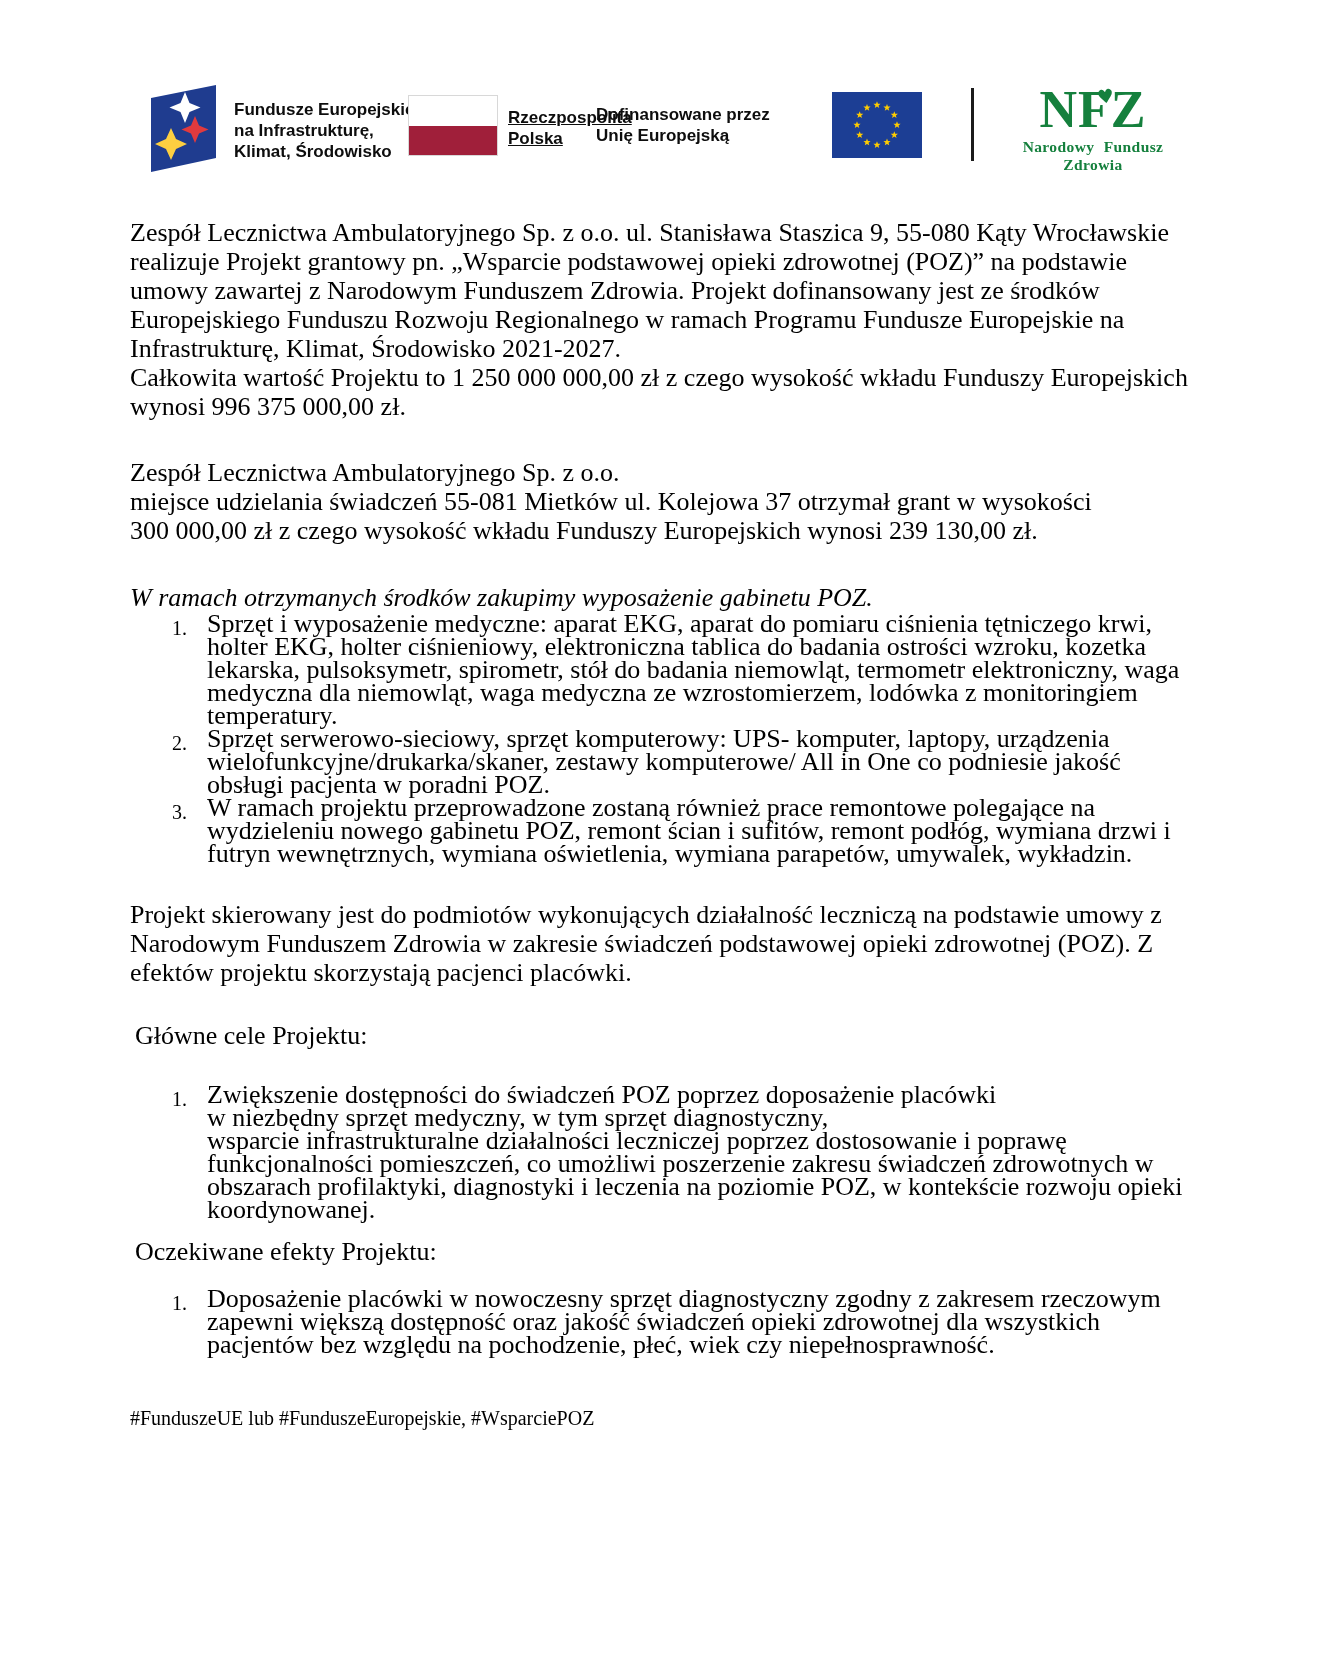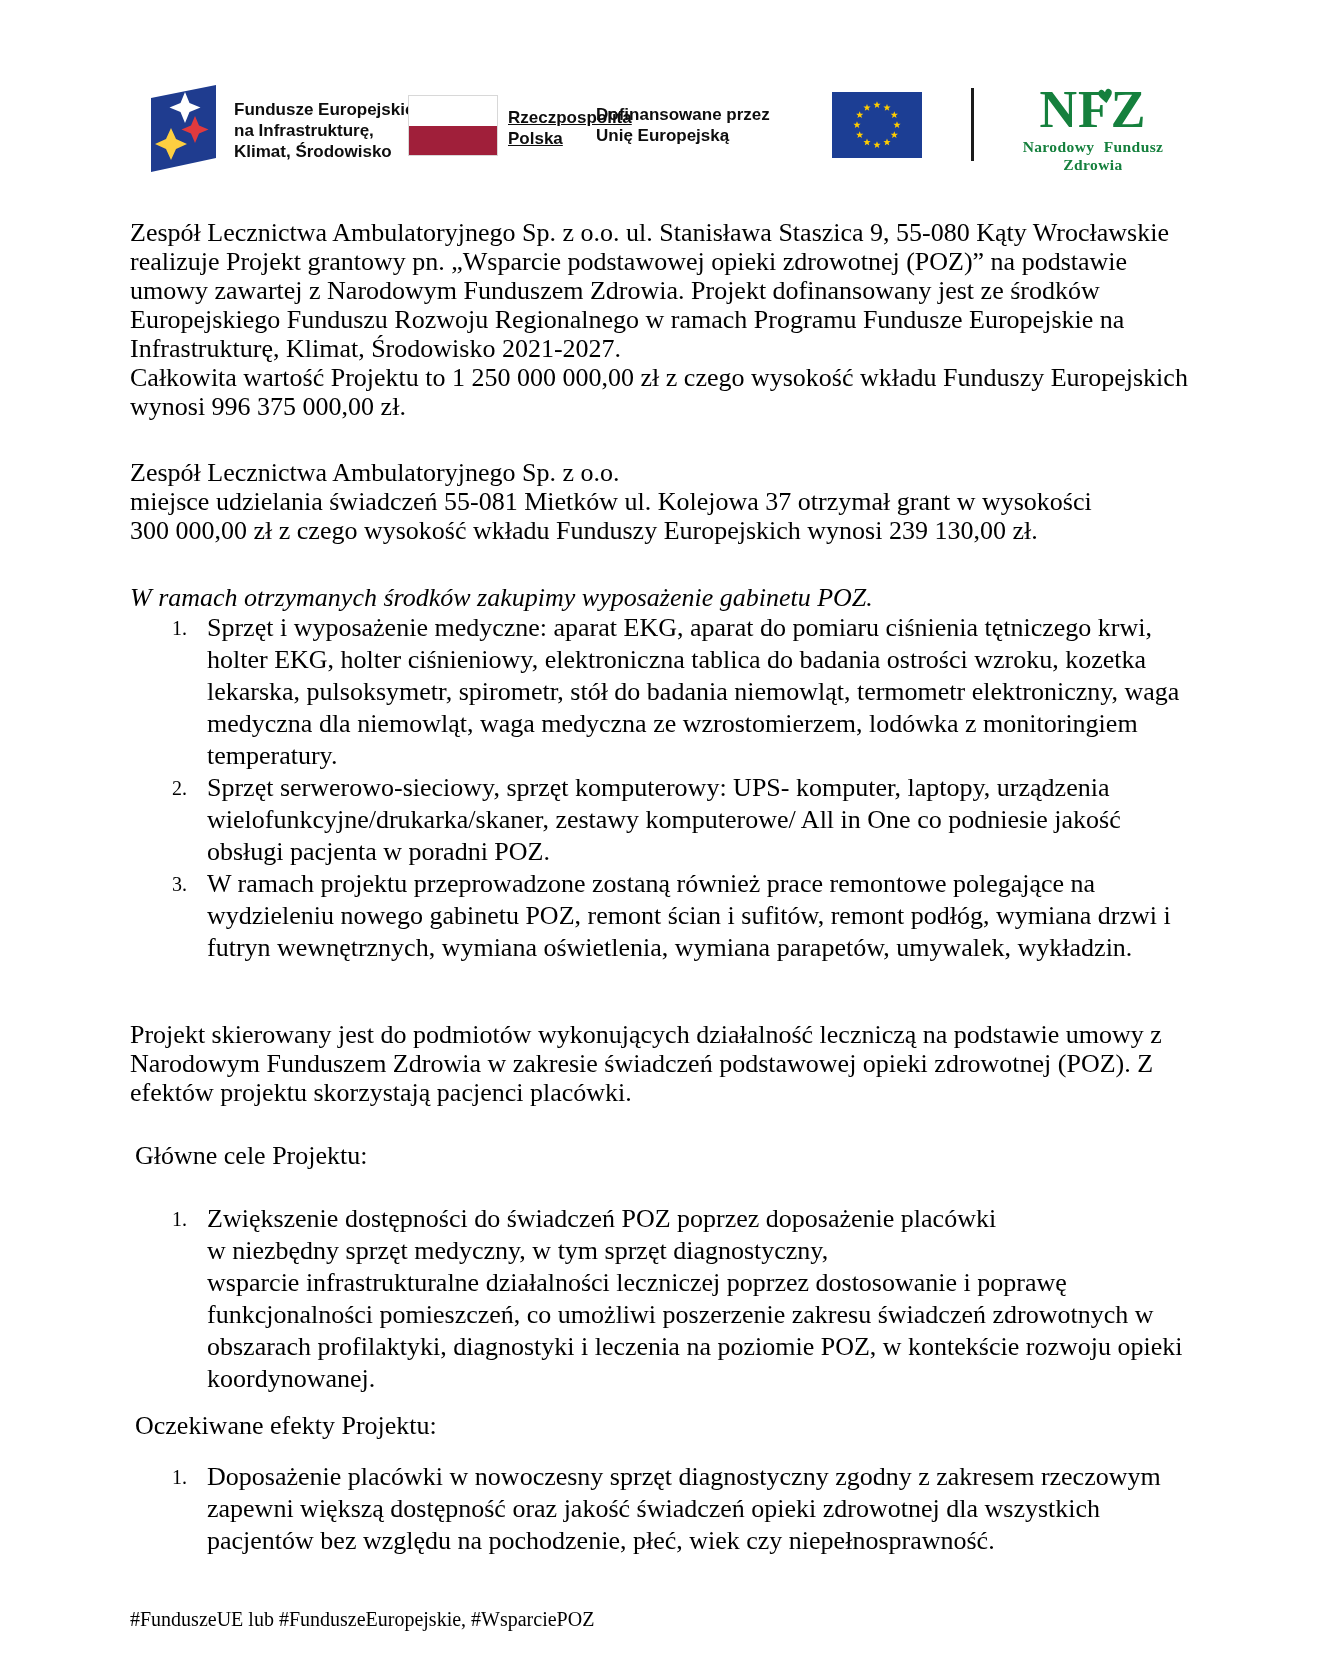--- a/index.html
+++ b/index.html
@@ -51,26 +51,26 @@
   }
 
   
   .content { position:absolute; left:0; top:175px; width:1336px; padding:43px 100px 0 130px; }
   .para, .li-text, .subhead {
     font-size:26px; line-height:29px;
     white-space:pre-line;
   }
   .li { display:flex; }
   .li .num { width:35px; margin-left:42px; flex:none; font-size:20px; line-height:32.5px; }
-  .li .li-text { line-height:32px;font-family:Liberation Serif, serif; }
+  .li .li-text { line-height:23px;font-family:Liberation Serif, serif; }
   .subhead { padding-left:5px; }
   .footer-line { font-size:20px; line-height:29px; }
 
   .mt42{} .mt37{margin-top:37px;} .mt38{margin-top:38px;font-style:italic;}
-  .mt35{margin-top:56px;} .mt34{margin-top:34px;} .mt33{margin-top:33px;}
+  .mt35{margin-top:35px;} .mt34{margin-top:34px;} .mt33{margin-top:33px;}
   .mt16{margin-top:16px;} .mt21{margin-top:21px;} .mt48{margin-top:48px;}
 </style>
 </head>
 <body>
 
 <div class="page">
 
   <div class="header">
 
     <div class="fe-block">

